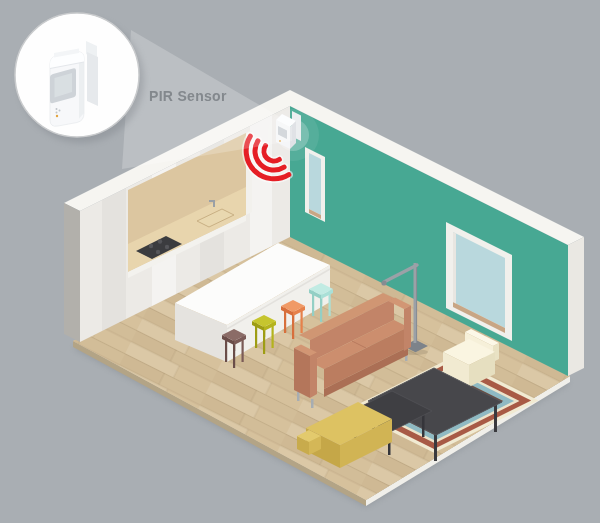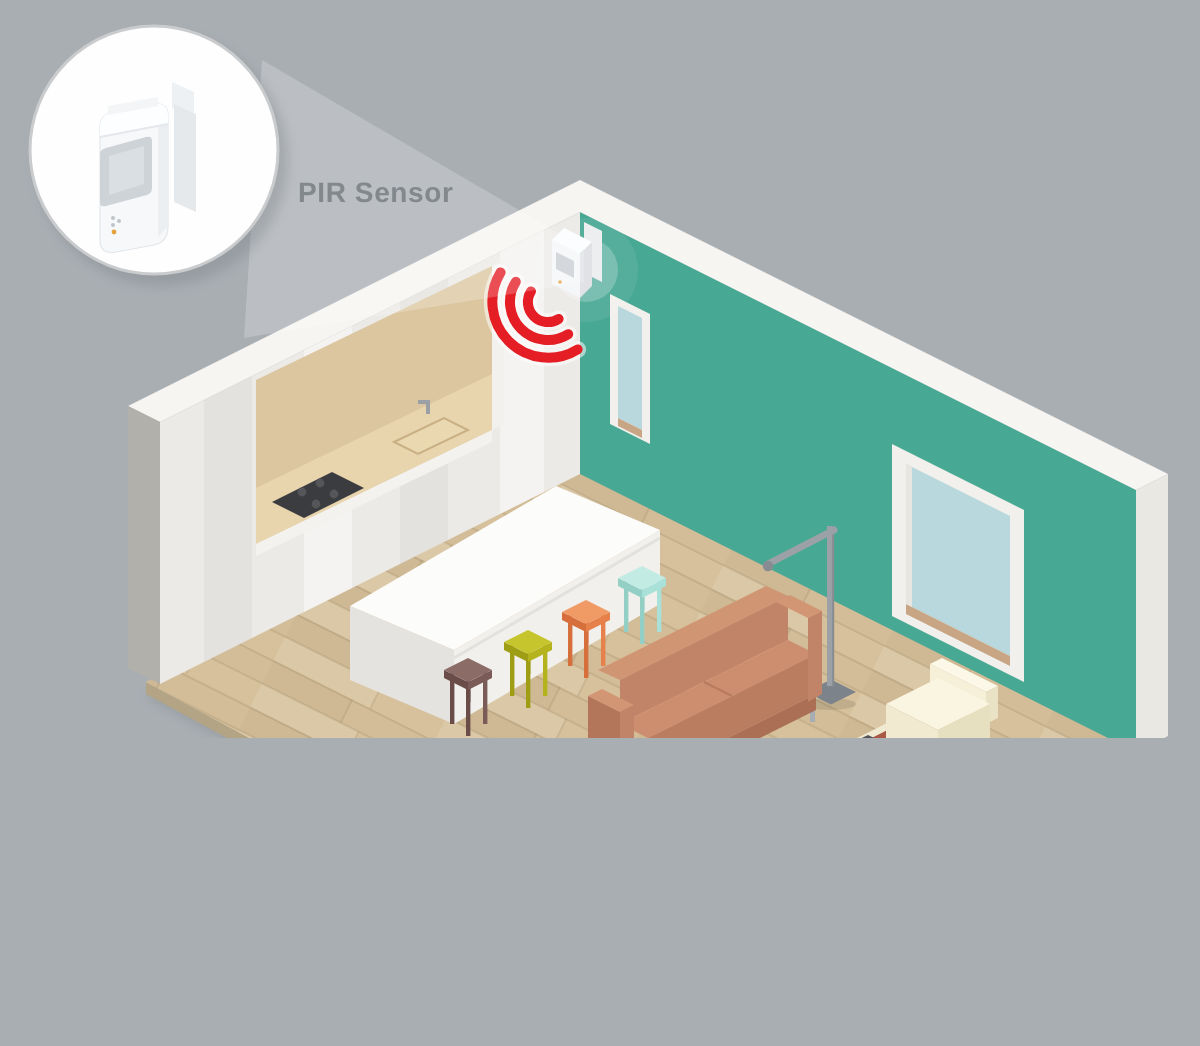--- a/index.html
+++ b/index.html
@@ -1,17 +1,17 @@
 <!DOCTYPE html>
 <html style="--background: #a9aeb3; --wall_teal: #47a893; --wall_white: #eceae6; --wall_top: #f6f5f1; --floor_wood: #d8c5a2; --signal_red: #e51e25; --sensor_white: #f5f6f8; --label_text: #83888d; --callout_border: #c9cbcd; --sofa_terracotta: #c28468; --armchair_cream: #f4eed8; --chaise_yellow: #ddc262; --table_white: #fcfcfb; --coffee_table_dark: #47474b; --stool_brown: #7b5b57; --stool_lime: #b9b81f; --stool_orange: #e98450; --stool_mint: #a6ded5; --rug_outer: #f1ead2; --rug_red: #a85a45; --rug_cream: #ece4cb; --rug_blue: #8fbac3; --rug_brown: #6e4c3f; --rug_gold: #c9aa52; --rug_center: #d9c69d; --window_glass: #b9d8dd; --window_trim: #c8a685; --lamp_gray: #9ba1a7; --niche_tan: #dcc6a0;"><head>
 <meta charset="utf-8">
 <style>
   html,body{margin:0;padding:0;}
   body{font-family:"Liberation Sans",sans-serif;background:#a9aeb3;}
-  .stage{position:relative;width:600px;height:369px;overflow:hidden;}
+  .stage{position:relative;width:600px;height:523px;overflow:hidden;}
   svg{display:block;}
   .f-bg{fill:var(--background)}
   .f-teal{fill:var(--wall_teal)}
   .f-wallwhite{fill:var(--wall_white)}
   .f-walltop{fill:var(--wall_top)}
   .f-wood{fill:var(--floor_wood)}
   .f-sensor{fill:var(--sensor_white)}
   .f-sofa{fill:var(--sofa_terracotta)}
   .f-yellow{fill:var(--chaise_yellow)}
   .f-tablewhite{fill:var(--table_white)}

